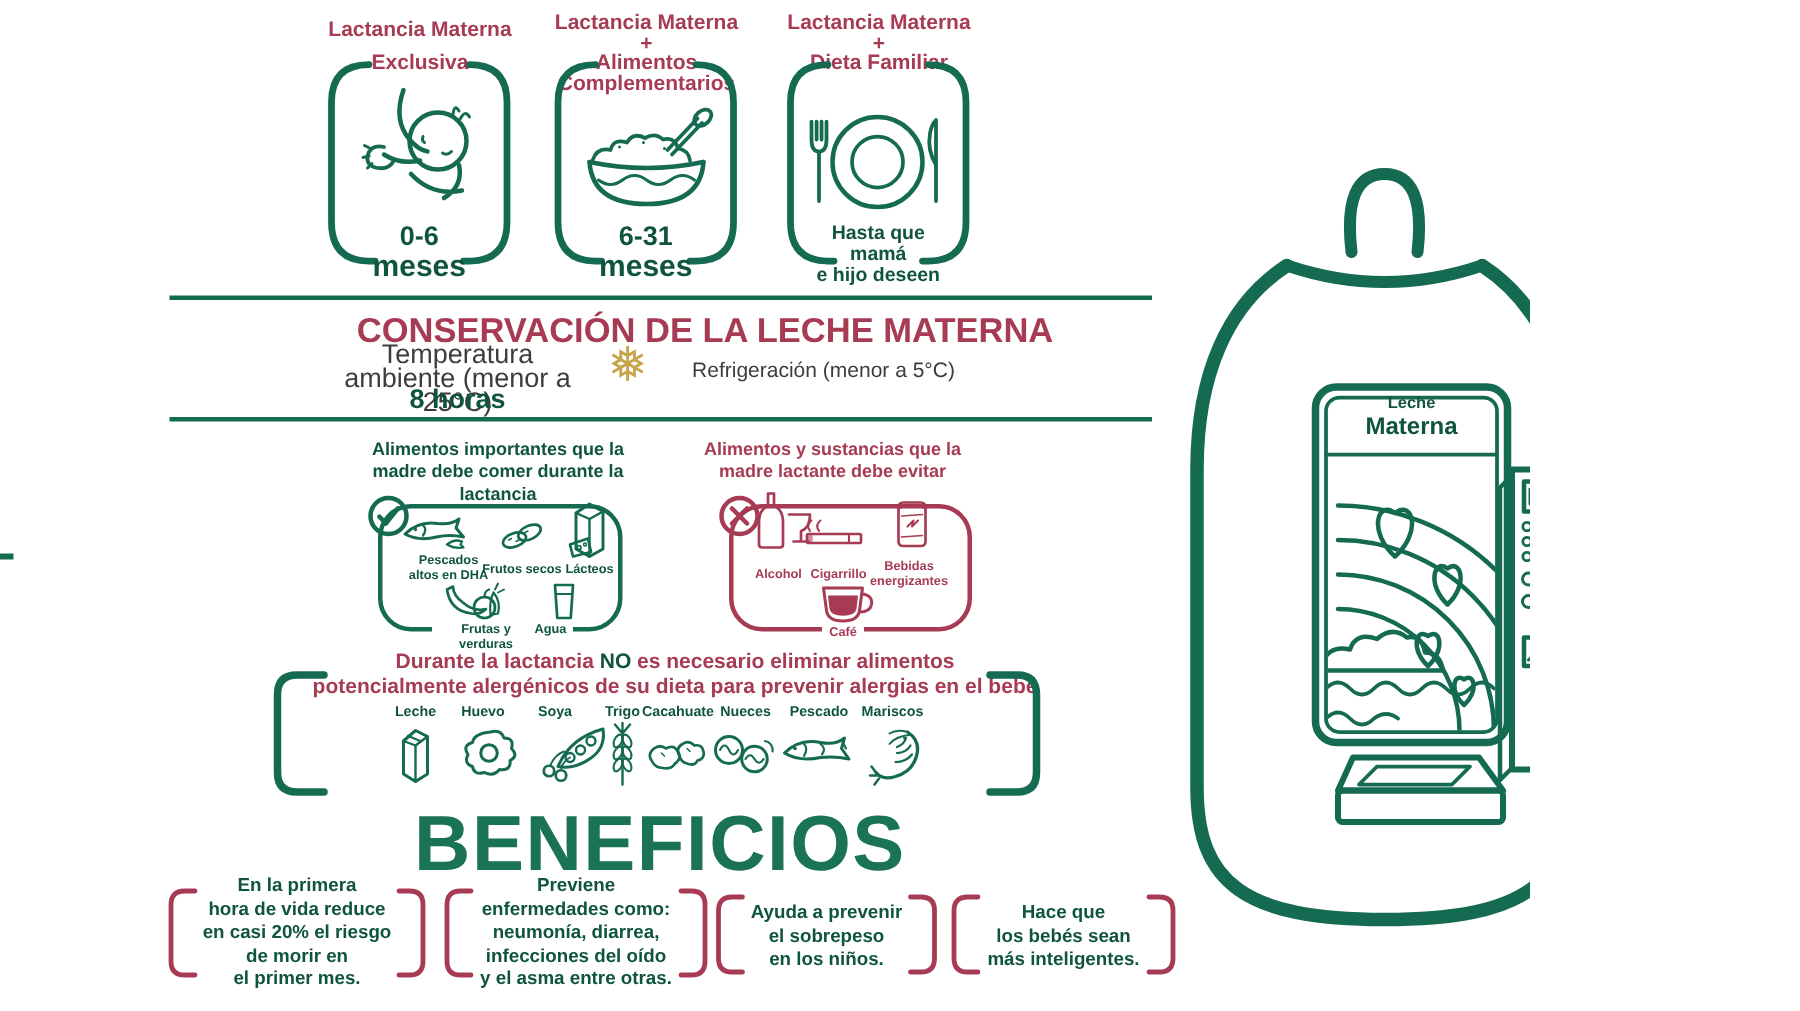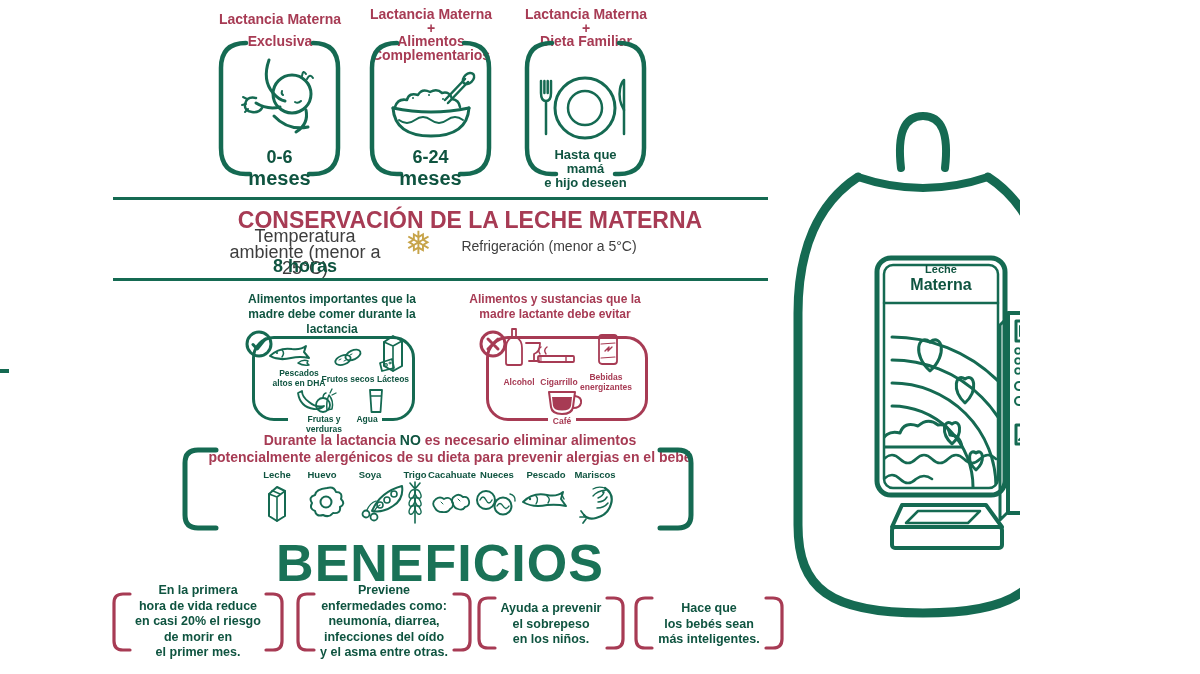--- a/index.html
+++ b/index.html
@@ -62,21 +62,21 @@
     <path class="gs" stroke-width="3" d="M8,38 Q46,46 84,38"></path>
     <path class="gs" stroke-width="3" d="M8,38 Q10,66 46,66 Q82,66 84,38"></path>
     <path class="gs" stroke-width="2" d="M14,50 Q22,56 30,50 Q38,44 46,50 Q54,56 62,50 Q70,44 78,50"></path>
     <path class="gs" stroke-width="2.5" d="M10,37 q3,-9 12,-7 q2,-8 11,-5 q4,-7 12,-3 q7,-4 12,1 q8,-2 10,6 q7,1 8,8"></path>
     <circle cx="28" cy="28" r="1" fill="#156A52"></circle>
       <circle cx="44" cy="25" r="1" fill="#156A52"></circle>
       <circle cx="58" cy="29" r="1" fill="#156A52"></circle>
     <path class="gs" stroke-width="2.5" d="M60,30 L80,9 M63,33 L83,12"></path>
     <ellipse class="gs" stroke-width="2.5" cx="83.5" cy="8.5" rx="6.5" ry="4.5" transform="rotate(-42 83.5 8.5)"></ellipse>
   </svg>
-  <div class="abs ctr dur" style="left:368px;top:147px;width:125px;font-size:18px">6-24</div>
+  <div class="abs ctr dur" style="left:368px;top:147px;width:125px;font-size:18px">6-31</div>
   <div class="abs ctr dur" style="left:368px;top:167px;width:125px;font-size:20px">meses</div>
 
   <div class="abs ctr pre stage-h" style="left:503px;top:8px;width:166px;line-height:13.5px">Lactancia Materna
 +
 Dieta Familiar</div>
   <svg class="abs" style="left:523px;top:40px" width="125" height="138" viewBox="0 0 125 138">
     <path class="gs" stroke-width="4.5" d="M29,3 Q4,3 4,28 L4,108 Q4,134 29,134 L33,134"></path>
     <path class="gs" stroke-width="4.5" d="M96,3 Q121,3 121,28 L121,108 Q121,134 96,134 L92,134"></path>
   </svg>
   <svg class="abs" style="left:533px;top:72px" width="104" height="72" viewBox="0 0 104 72">

